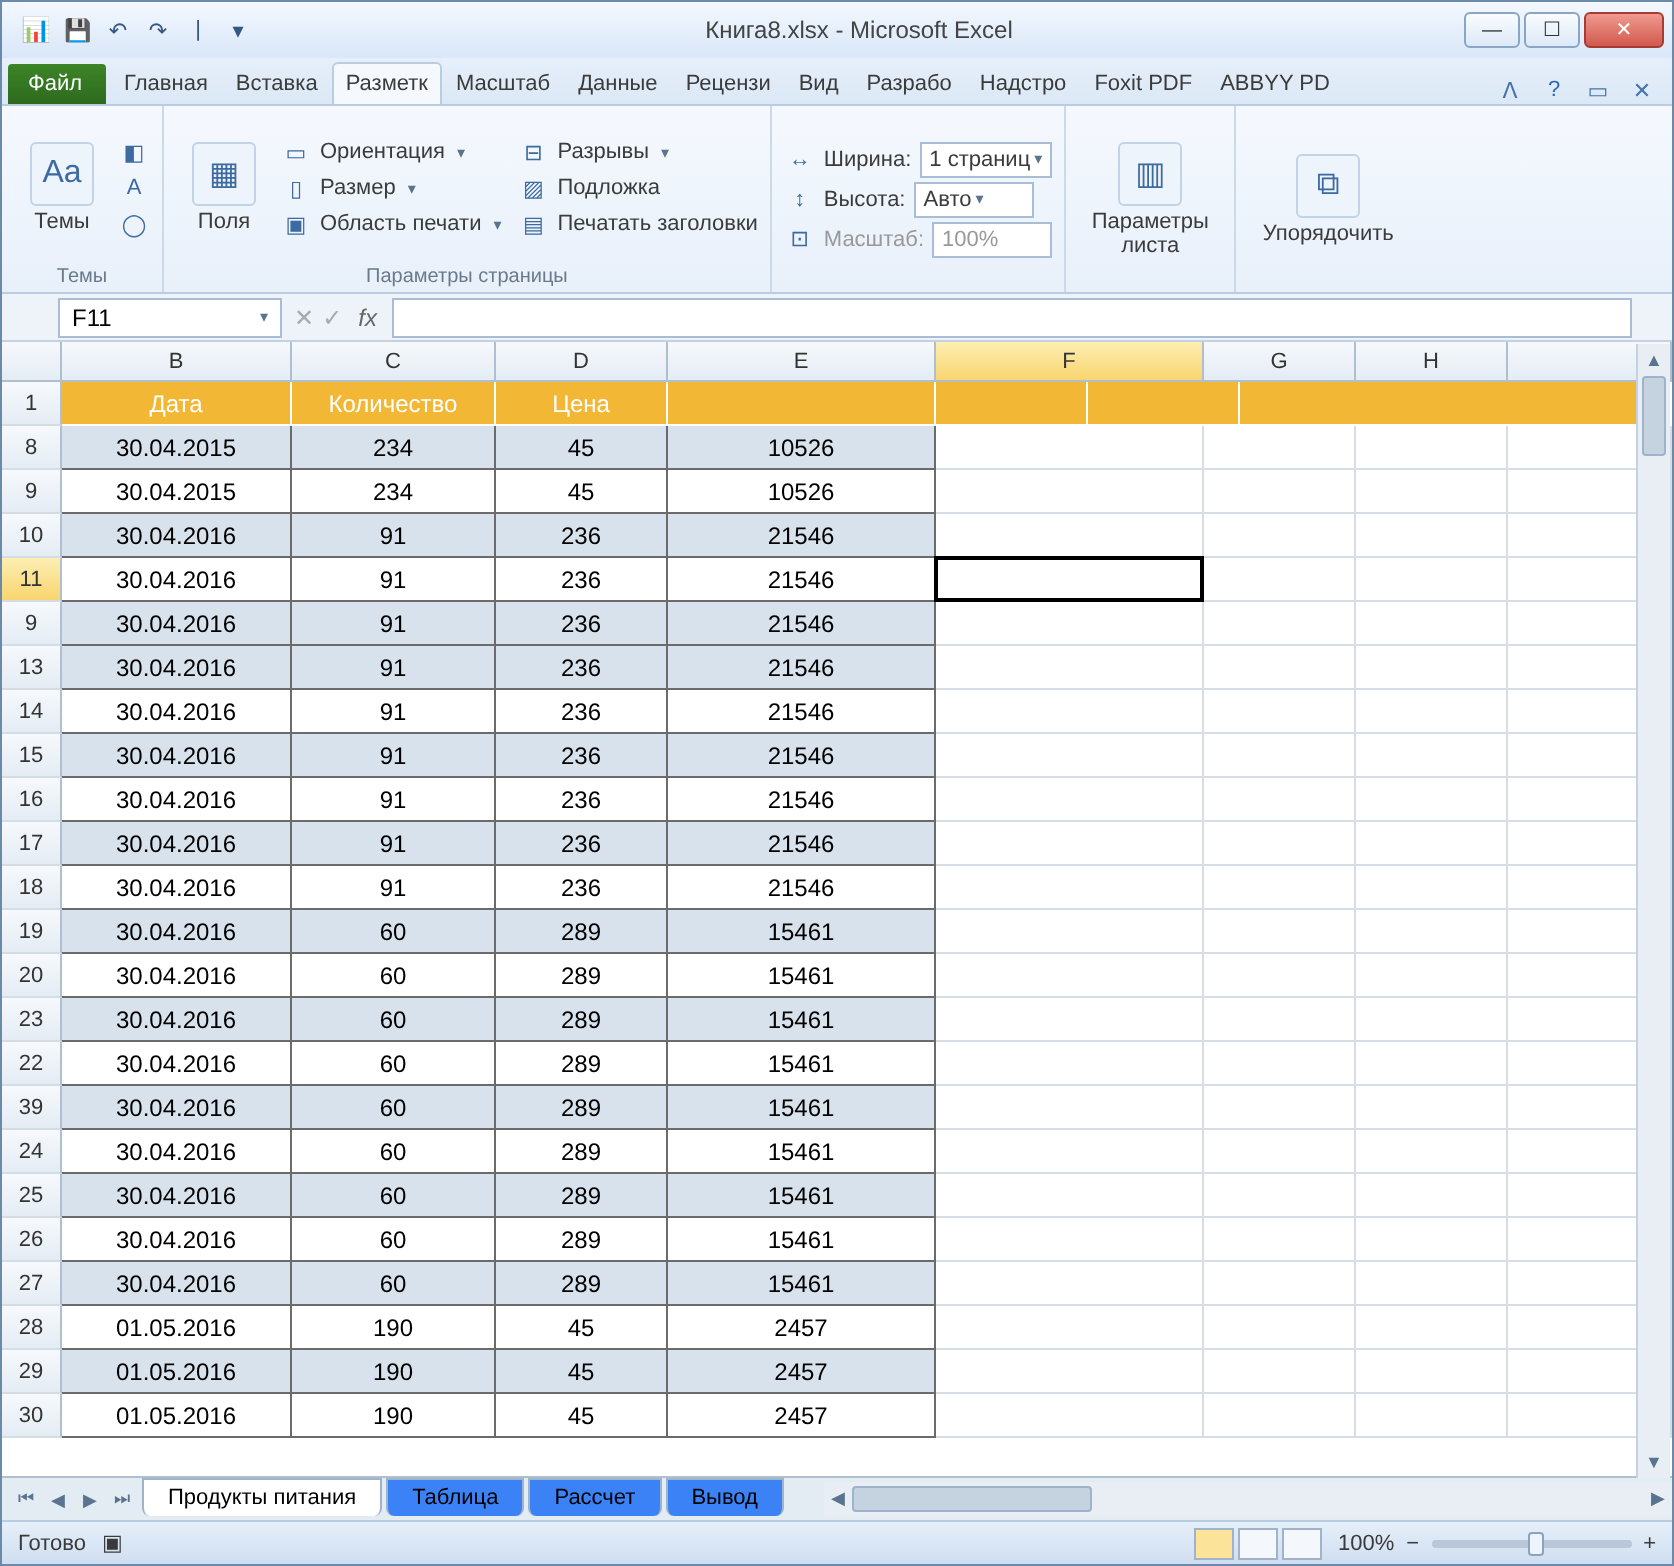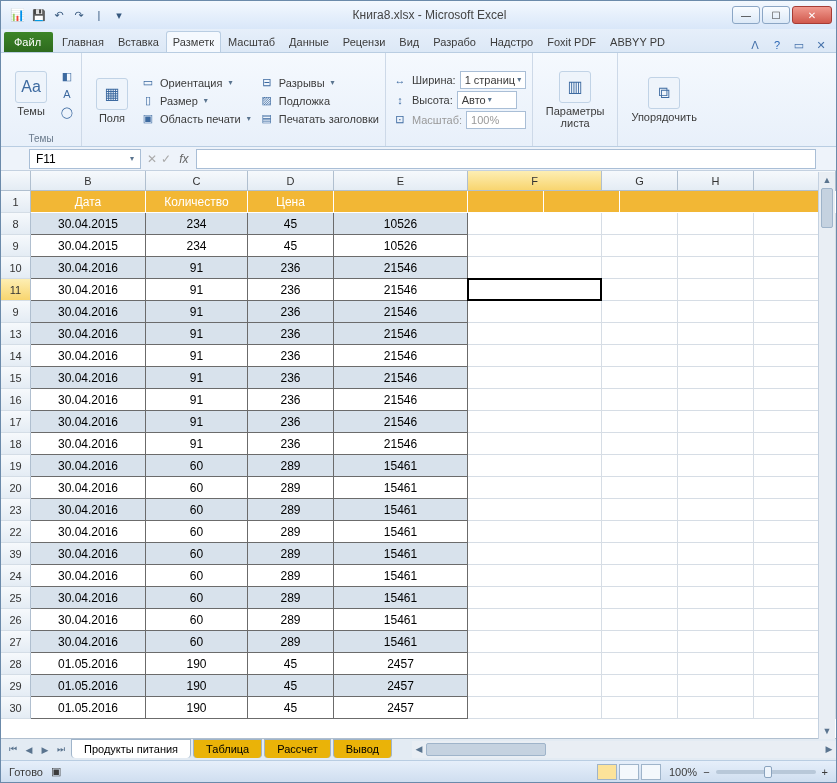--- a/index.html
+++ b/index.html
@@ -68,21 +68,21 @@
 .colB { width: 115px; } .colC { width: 102px; } .colD { width: 86px; } .colE { width: 134px; } .colF { width: 134px; } .colG { width: 76px; } .colH { width: 76px; } .colTail{ flex:1; }
 .sb-v { width: 17px; background: #e9eef4; border-left: 1px solid #c4d1e0; position: absolute; right: 1px; top: 171px; bottom: 43px; }
 .sb-v .thumb { position: absolute; left: 2px; right: 2px; top: 16px; height: 40px; background: #c5d2e0; border: 1px solid #9fb4ca; border-radius: 2px; }
 .sb-v .arr { position:absolute; left:0; right:0; height:16px; text-align:center; font-size:9px; color:#5a748f; line-height:16px; }
 .sb-v .arr.top{top:0;} .sb-v .arr.bot{bottom:0;}
 
 
 .sheettabs { height: 22px; background: #e3ebf3; border-top: 1px solid #b0bfcf; display: flex; align-items: center; font-size: 11px; padding-left: 4px; }
 .navbtn { width: 16px; height: 16px; display: inline-flex; align-items: center; justify-content: center; color: #5a748f; font-size: 9px; }
 .stab { padding: 3px 12px; background: #fff; border: 1px solid #9fb4ca; border-bottom: none; border-radius: 0 0 4px 4px; margin-left: 2px; transform: translateY(-1px); }
-.stab.inactive { background: #eab308; }
+.stab.inactive { background: #3b82f6; }
 .sb-h-track { flex: 1; margin-left: 20px; position: relative; height: 17px; background: #e9eef4; }
 .sb-h-track .thumb { position:absolute; top:2px; bottom:2px; left:14px; width:120px; background:#c5d2e0; border:1px solid #9fb4ca; border-radius:2px; }
 .sb-h-track .arr{position:absolute;top:0;bottom:0;width:14px;text-align:center;line-height:17px;font-size:9px;color:#5a748f;}
 .sb-h-track .arr.l{left:0;} .sb-h-track .arr.r{right:0;}
 
 
 .status { height: 22px; background: linear-gradient(#e6effa,#cfdef0); border-top: 1px solid #b9cde2; display: flex; align-items: center; font-size: 11px; padding: 0 8px; color: #3b3b3b; }
 .status .spacer { flex: 1; }
 .viewbtns { display: flex; gap: 2px; margin-right: 8px; }
 .viewbtn { width: 20px; height: 16px; border: 1px solid #9fb4ca; background: #f4f8fc; }
@@ -188,20 +188,21 @@
           <div class="small-row">
               <span class="ic">▨</span>
               <span>Подложка</span>
             </div>
           <div class="small-row">
               <span class="ic">▤</span>
               <span>Печатать заголовки</span>
             </div>
         </div>
       </div>
+      <div class="group-title">Параметры страницы</div>
     </div>
 
     <div class="group">
       <div class="group-body">
         <div class="small-rows">
           <div class="small-row">
               <span class="ic">↔</span>
               <span>Ширина:</span> 
               <span class="combo">
                 <span>1 страниц</span>

